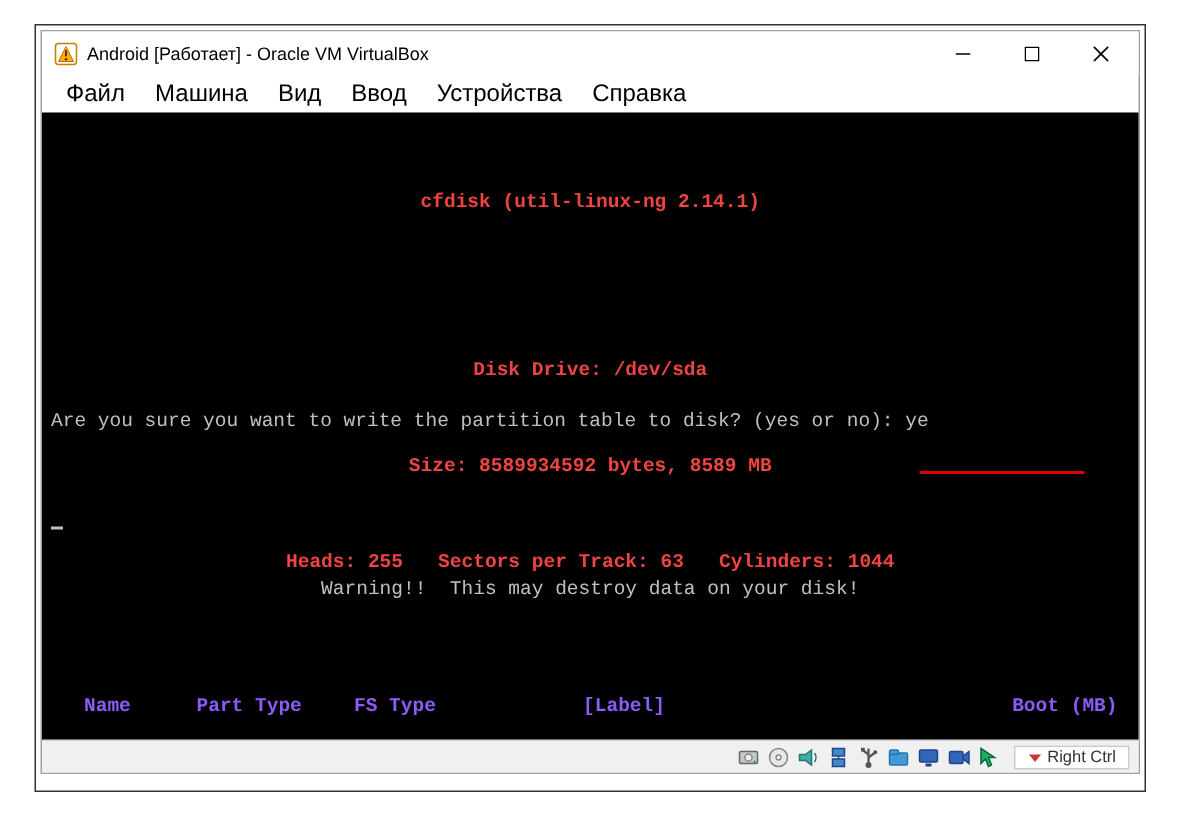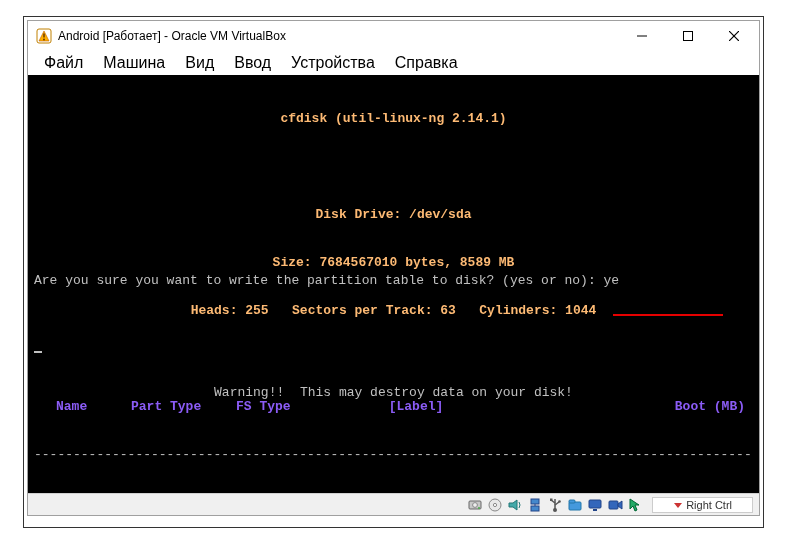--- a/index.html
+++ b/index.html
@@ -60,21 +60,21 @@
     font-family: "Courier New", monospace;
     font-size: 13px;
     line-height: 16px;
     padding: 4px 6px 0 6px;
     white-space: pre;
     overflow:hidden;
     position:relative;
   }
   .term-line { white-space: pre; }
   .term-center { text-align:center; }
-  .term-bold { font-weight:bold; color:#fdba74; }
+  .term-bold { font-weight:bold; color:#ef4444;margin-top:16px; }
   .headers {
     display:flex;
     padding: 0 2px;
     font-weight:bold; color:#8b5cf6;
   }
   .divider-line { color:#c0c0c0; overflow:hidden; height:16px; }
   .row {
     display:flex;
     padding: 0 2px;
   }
@@ -115,21 +115,21 @@
   }
   .status-icon {
     width:18px; height:18px;
     display:flex; align-items:center; justify-content:center;
   }
   .status-icon svg{ display:block;}
   .host-key {
     font-size:11px; color:#333;
     display:flex; align-items:center; gap:3px;
     margin-left:6px;
-    padding: 1px 20px;
+    padding: 1px 8px;
     border:1px solid #ccc;
     background:#fff;
   }
 </style>
 </head>
 <body>
 
 <div class="outer-frame">
 <div class="window">
 
@@ -169,21 +169,21 @@
     <div class="menu-item">Вид</div>
     <div class="menu-item">Ввод</div>
     <div class="menu-item">Устройства</div>
     <div class="menu-item">Справка</div>
   </div>
 
   <div class="terminal">
     <div class="term-line term-center term-bold">cfdisk (util-linux-ng 2.14.1)</div>
     <div class="term-line">&nbsp;</div>
     <div class="term-line term-center term-bold">Disk Drive: /dev/sda</div>
-    <div class="term-line term-center term-bold">Size: 7684567010 bytes, 8589 MB</div>
+    <div class="term-line term-center term-bold">Size: 8589934592 bytes, 8589 MB</div>
     <div class="term-line term-center term-bold">Heads: 255   Sectors per Track: 63   Cylinders: 1044</div>
     <div class="term-line">&nbsp;</div>
     <div class="headers">
       <div class="c-name">Name</div>
       <div class="c-ptype">Part Type</div>
       <div class="c-fstype">FS Type</div>
       <div class="c-label">[Label]</div>
       <div class="c-size">Boot (MB)</div>
     </div>
     <div class="divider-line">-----------------------------------------------------------------------------------------------</div>

